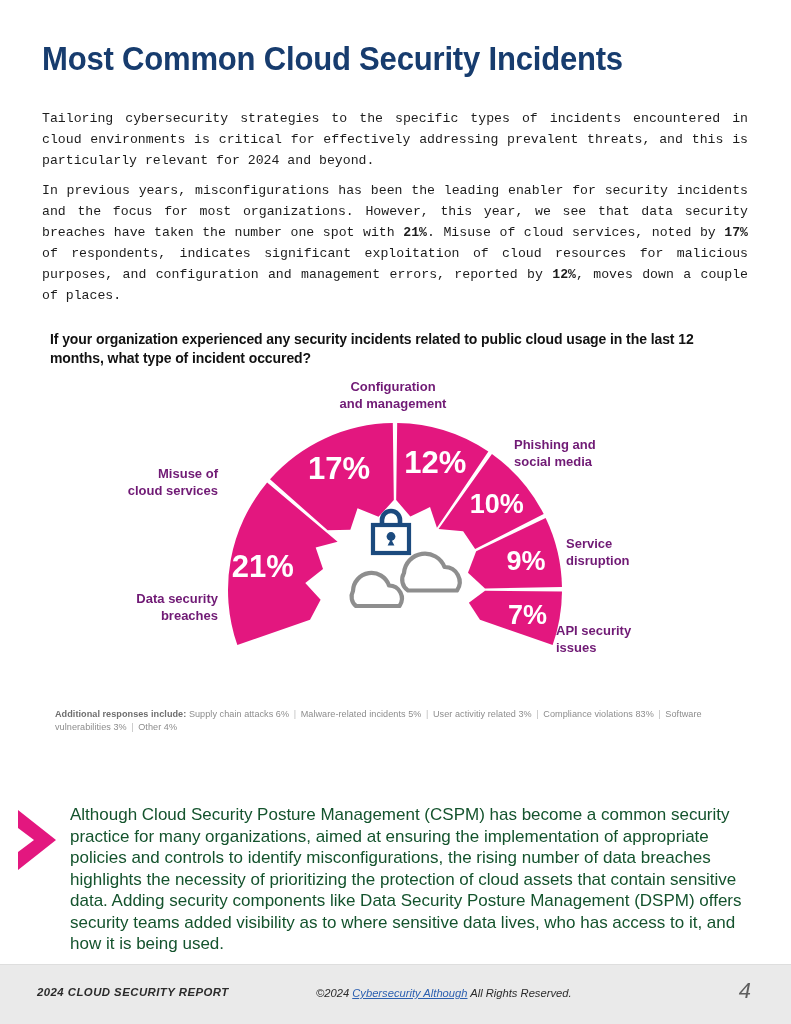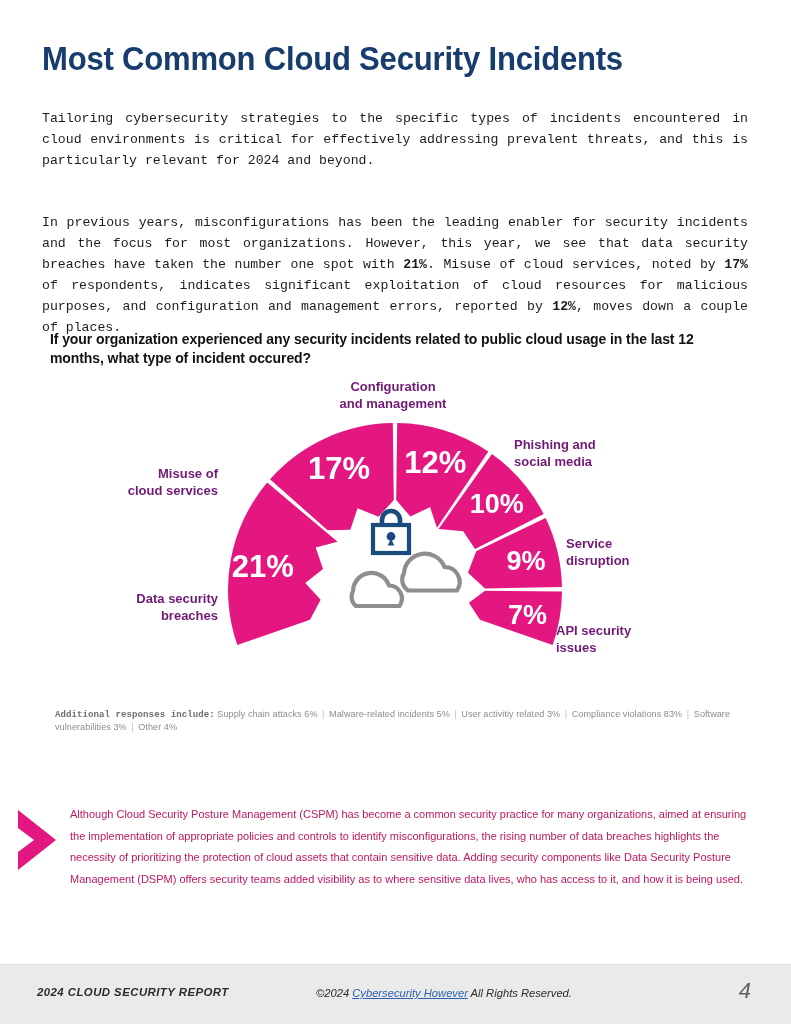--- a/index.html
+++ b/index.html
@@ -40,21 +40,21 @@
   .intro {
     position: absolute;
     left: 42px;
     width: 706px;
     font-size: 13.2px;
     line-height: 21px;
     color: #1c1c1c;
     font-family: Liberation Mono, monospace;
   }
   .intro.p1 { top: 108px; text-align: justify; }
-  .intro.p2 { top: 180px; text-align: justify; margin-top: 32px; }
+  .intro.p2 { top: 180px; text-align: justify; }
   .intro b { font-weight: bold; }
 
   
   .chart-question {
     position: absolute;
     left: 50px;
     top: 330px;
     width: 700px;
     font-family: "Liberation Sans Narrow", "Liberation Sans", sans-serif;
     font-size: 14.6px;
@@ -92,42 +92,42 @@
   .footnote {
     position: absolute;
     left: 55px;
     top: 708px;
     width: 690px;
     font-size: 9.1px;
     line-height: 13px;
     color: #8d8d8d;
     letter-spacing: 0.05px;
   }
-  .footnote .lead { font-weight: bold; color: #6e6e6e; font-family: Liberation Mono, monospace; }
+  .footnote .lead { font-weight: bold; color: #6e6e6e; }
   .footnote .sep { color: #bdbdbd; padding: 0 2px; }
 
   
   .insights {
     position: absolute;
     left: 70px;
     top: 804px;
     width: 680px;
   }
   .insights-title {
     font-family: "Liberation Sans Narrow", "Liberation Sans", sans-serif;
     font-size: 15.5px;
     font-weight: bold;
     color: #e3177f;
     letter-spacing: 0.2px;
     margin-bottom: 3px;
   }
   .insights-body {
-    font-size: 11px;
+    font-size: 17px;
     line-height: 21.5px;
-    color: #be185d;
+    color: #14532d;
   }
   .chevron {
     position: absolute;
     left: 14px;
     top: 808px;
     width: 46px;
     height: 64px;
   }
 
   
@@ -251,17 +251,17 @@
   <svg class="chevron" viewBox="0 0 46 64">
     <path d="M4,2 L42,32 L4,62 L4,44 L20,32 L4,20 Z" fill="#e3177f"></path>
   </svg>
 
   <div class="insights">
     <div class="insights-body">Although Cloud Security Posture Management (CSPM) has become a common security practice for many organizations, aimed at ensuring the implementation of appropriate policies and controls to identify misconfigurations, the rising number of data breaches highlights the necessity of prioritizing the protection of cloud assets that contain sensitive data. Adding security components like Data Security Posture Management (DSPM) offers security teams added visibility as to where sensitive data lives, who has access to it, and how it is being used.</div>
   </div>
 
   <div class="footer">
     <div class="footer-left">2024 CLOUD SECURITY REPORT</div>
-    <div class="footer-center"><span>©2024 </span><a href="#">Cybersecurity However</a><span> All Rights Reserved.</span></div>
+    <div class="footer-center"><span>©2024 </span><a href="#">Cybersecurity Although</a><span> All Rights Reserved.</span></div>
     <div class="footer-page">4</div>
   </div>
 
 </div>
 
 </body></html>

